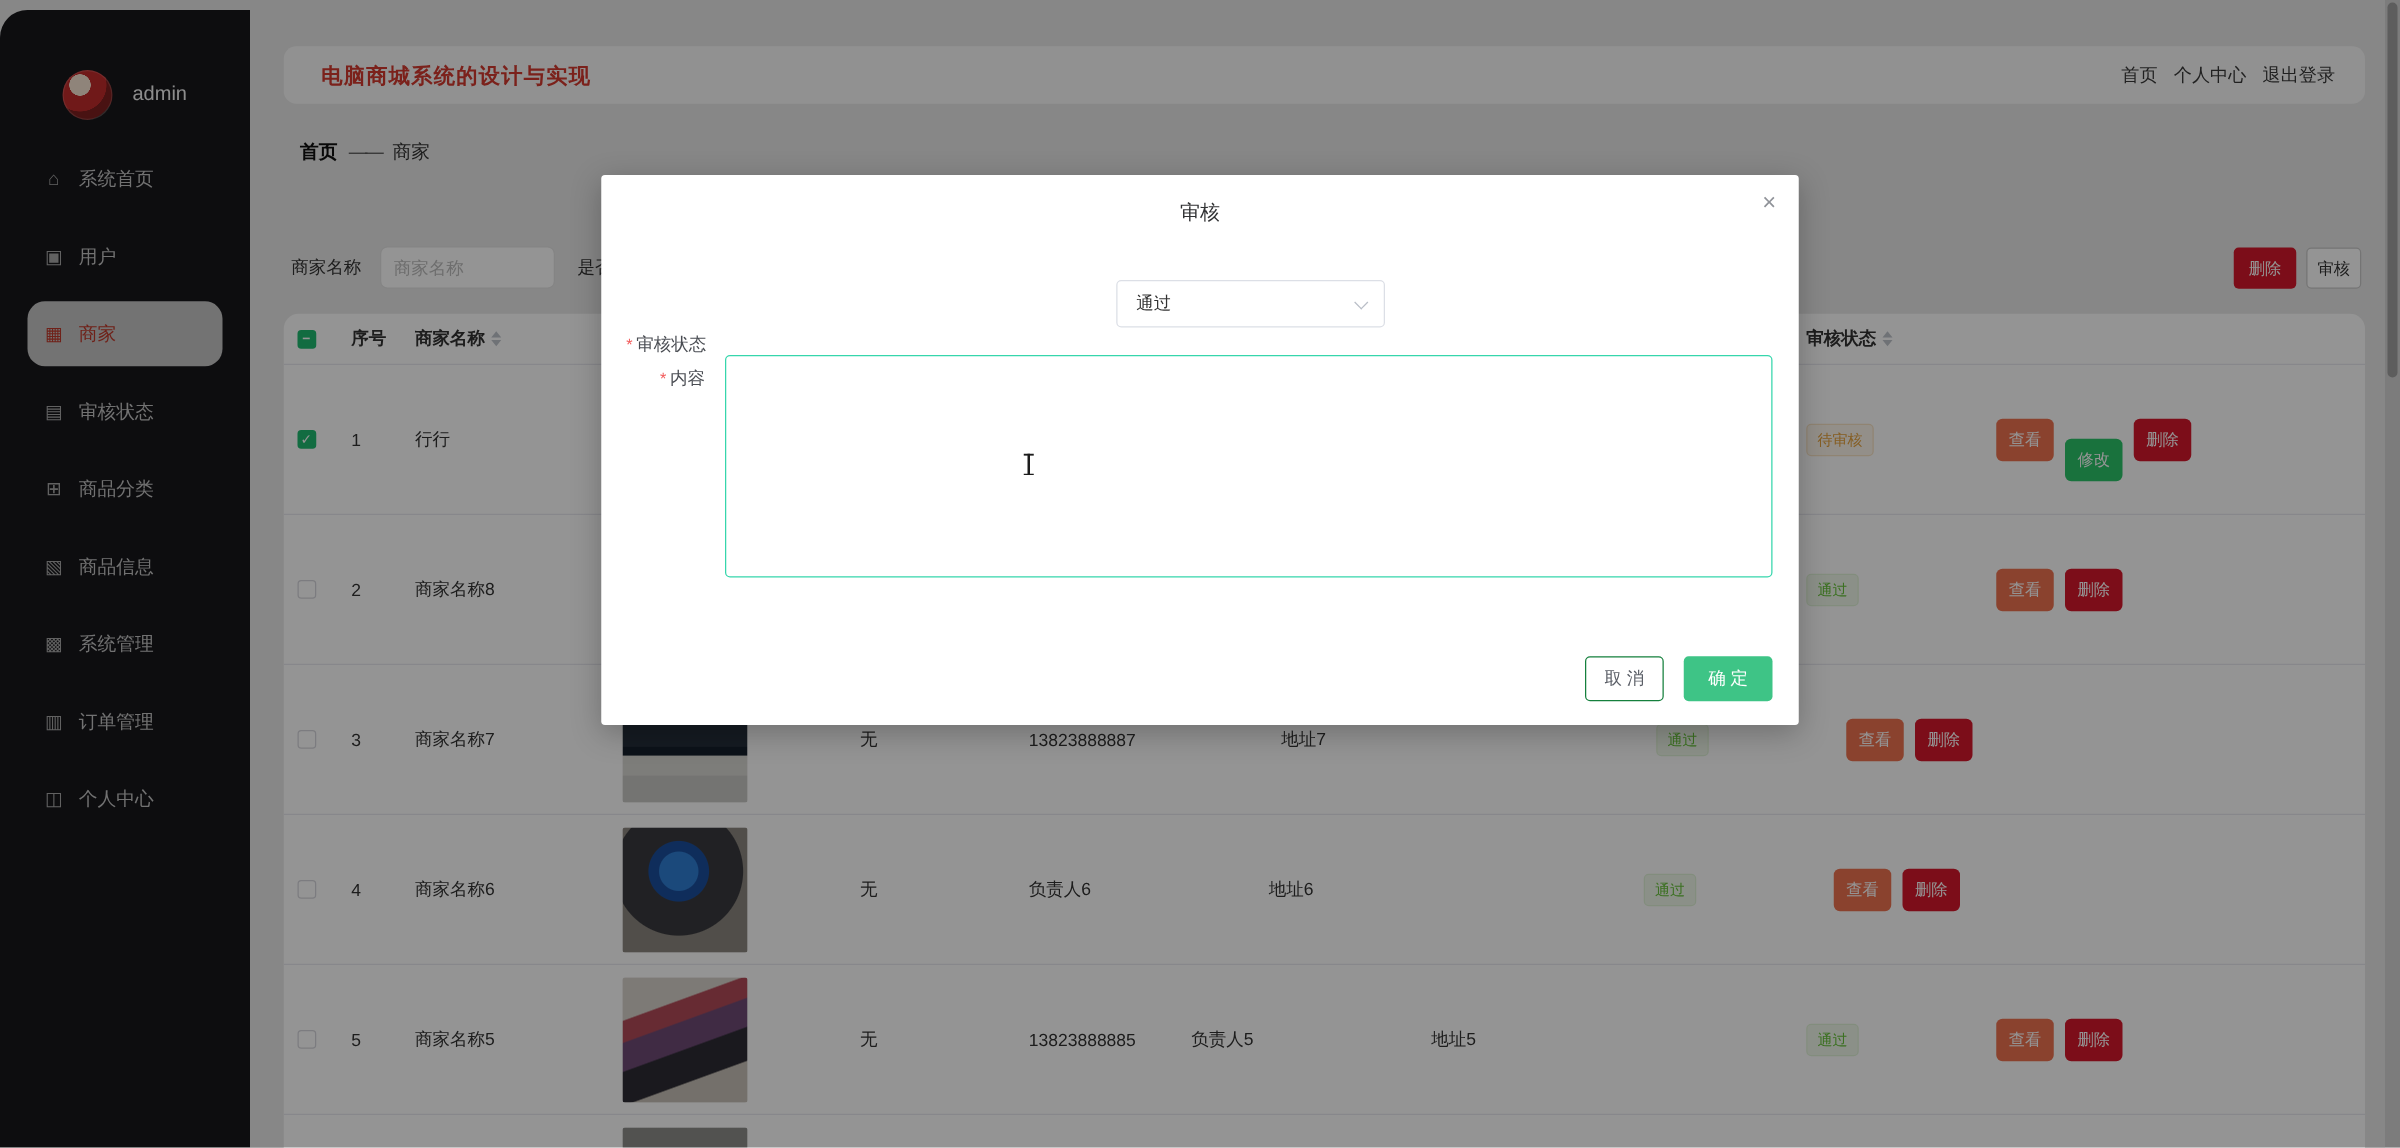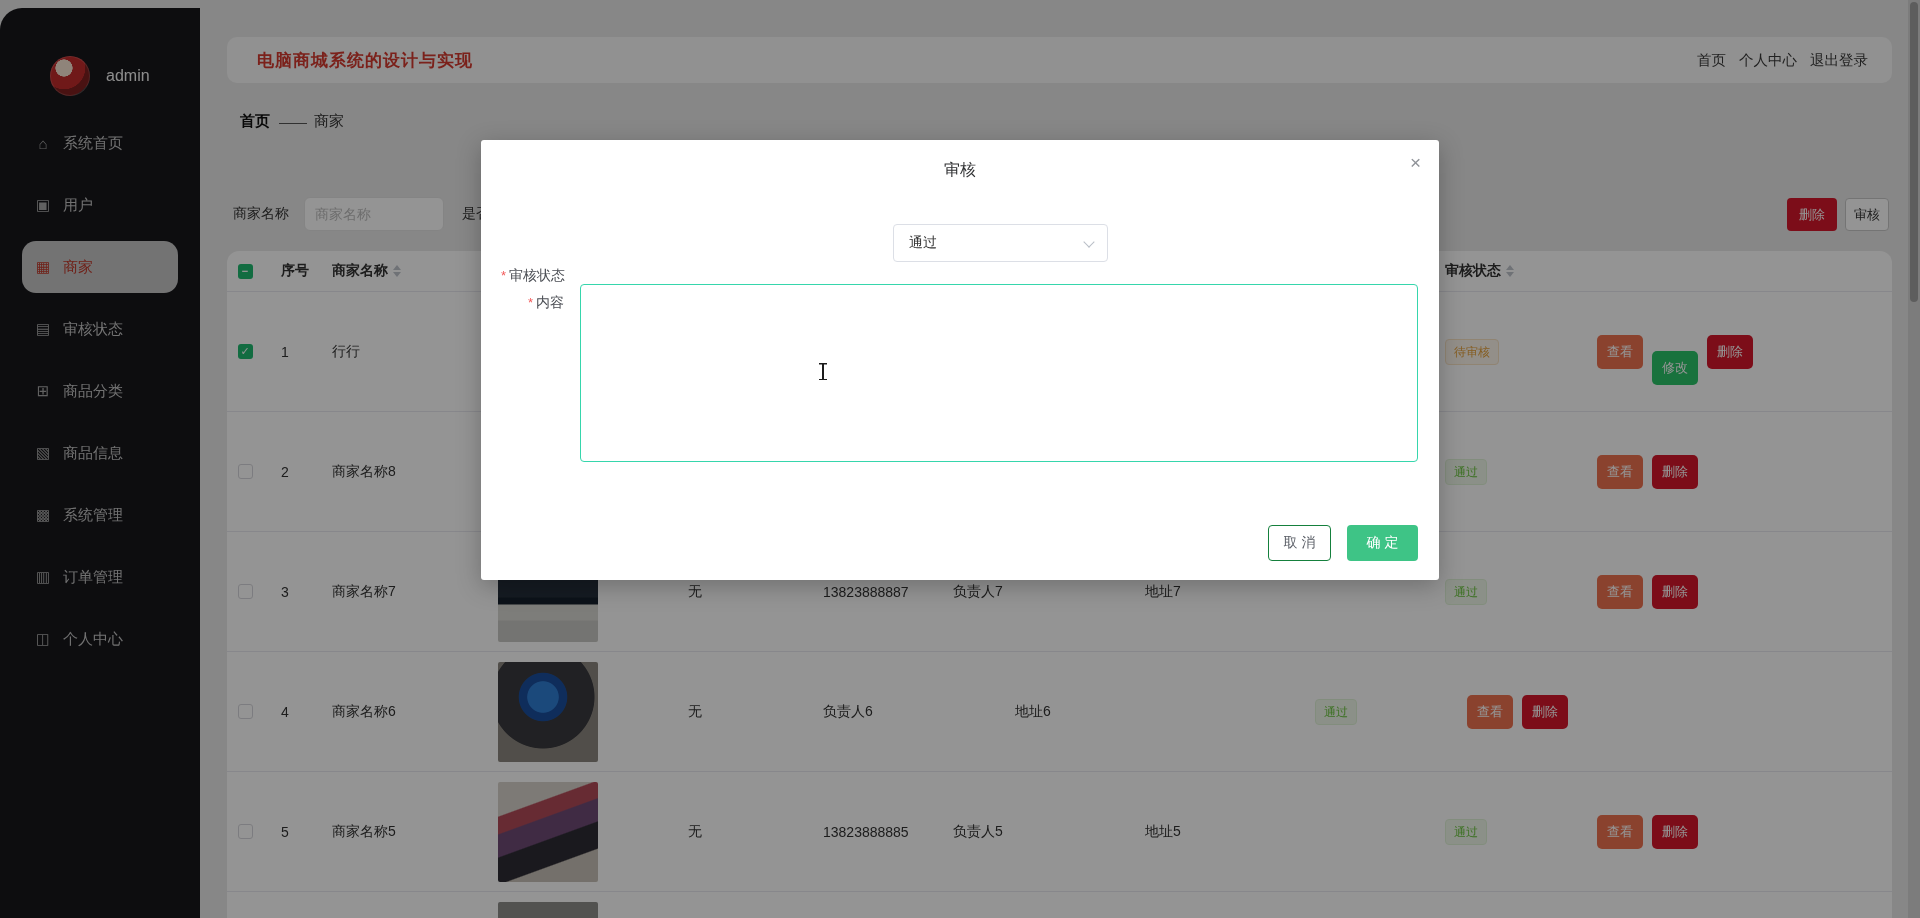--- a/index.html
+++ b/index.html
@@ -257,21 +257,20 @@
     <div class="col c-check">
         <div class="cb cb-off"></div>
       </div>
     <div class="col c-index">3</div>
     <div class="col c-name">商家名称7</div>
     <div class="col c-photo">
         <div class="photo ph-3"></div>
       </div>
     <div class="col c-license">无</div>
     <div class="col c-phone">13823888887</div>
-    <div class="col c-person">负责人7</div>
     <div class="col c-address">地址7</div>
     <div class="col c-status">
         <span class="tag tag-pass">通过</span>
       </div>
     <div class="col c-actions">
       <div class="act-btn btn-view">查看</div>
       <div class="act-btn btn-del">删除</div>
     </div>
   </div>
 

